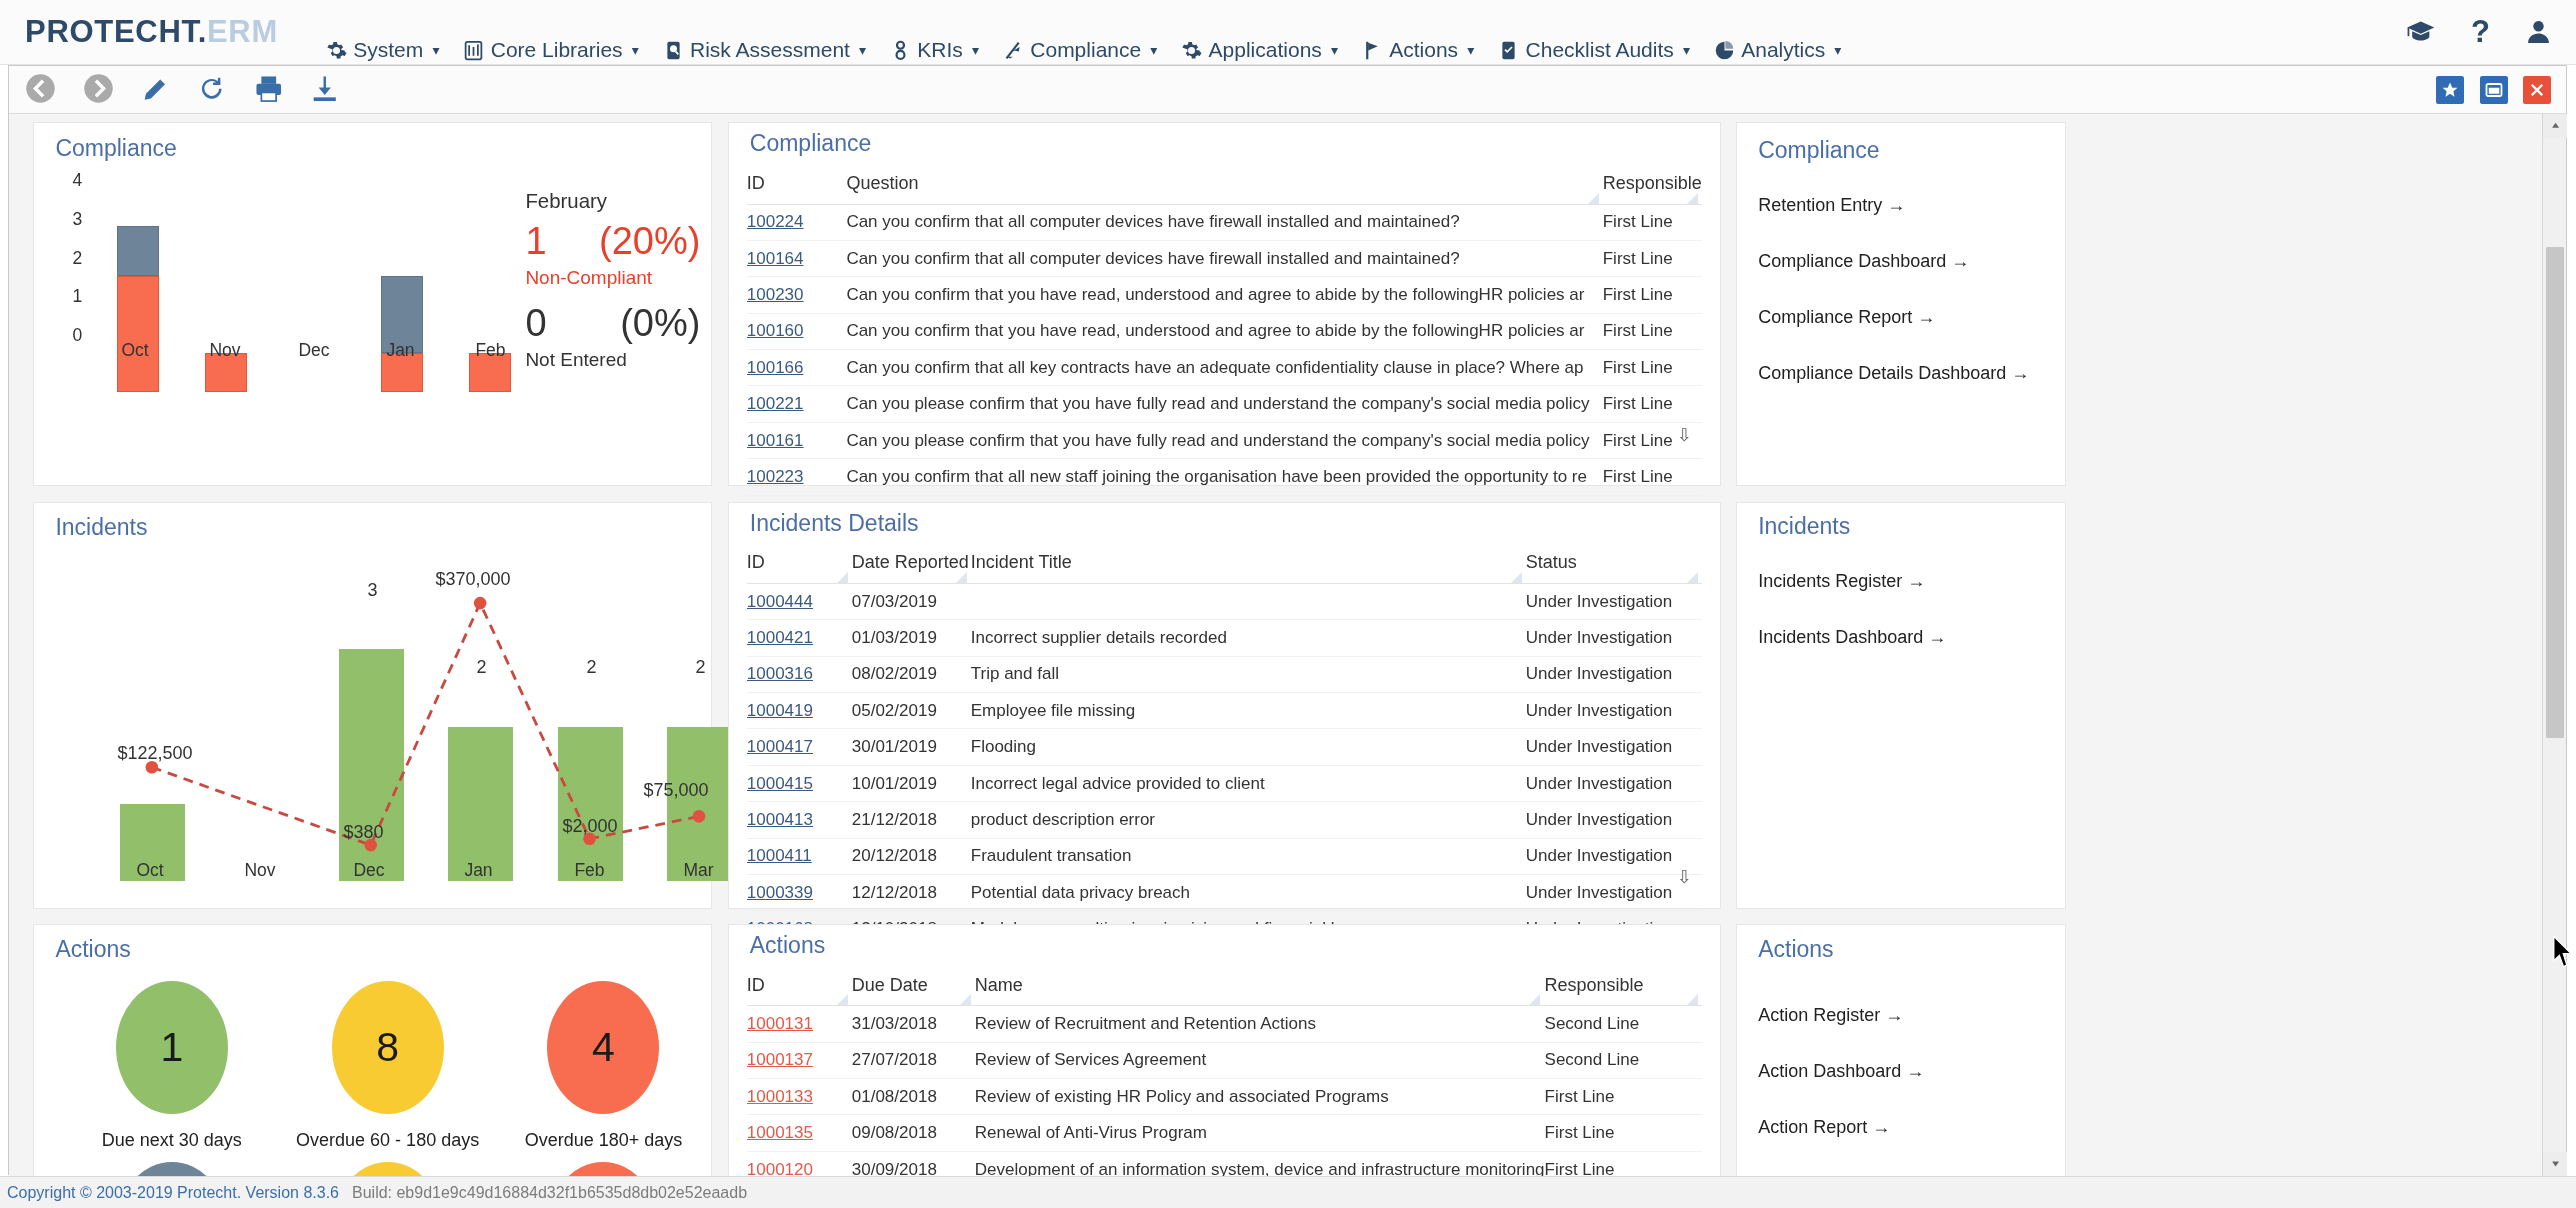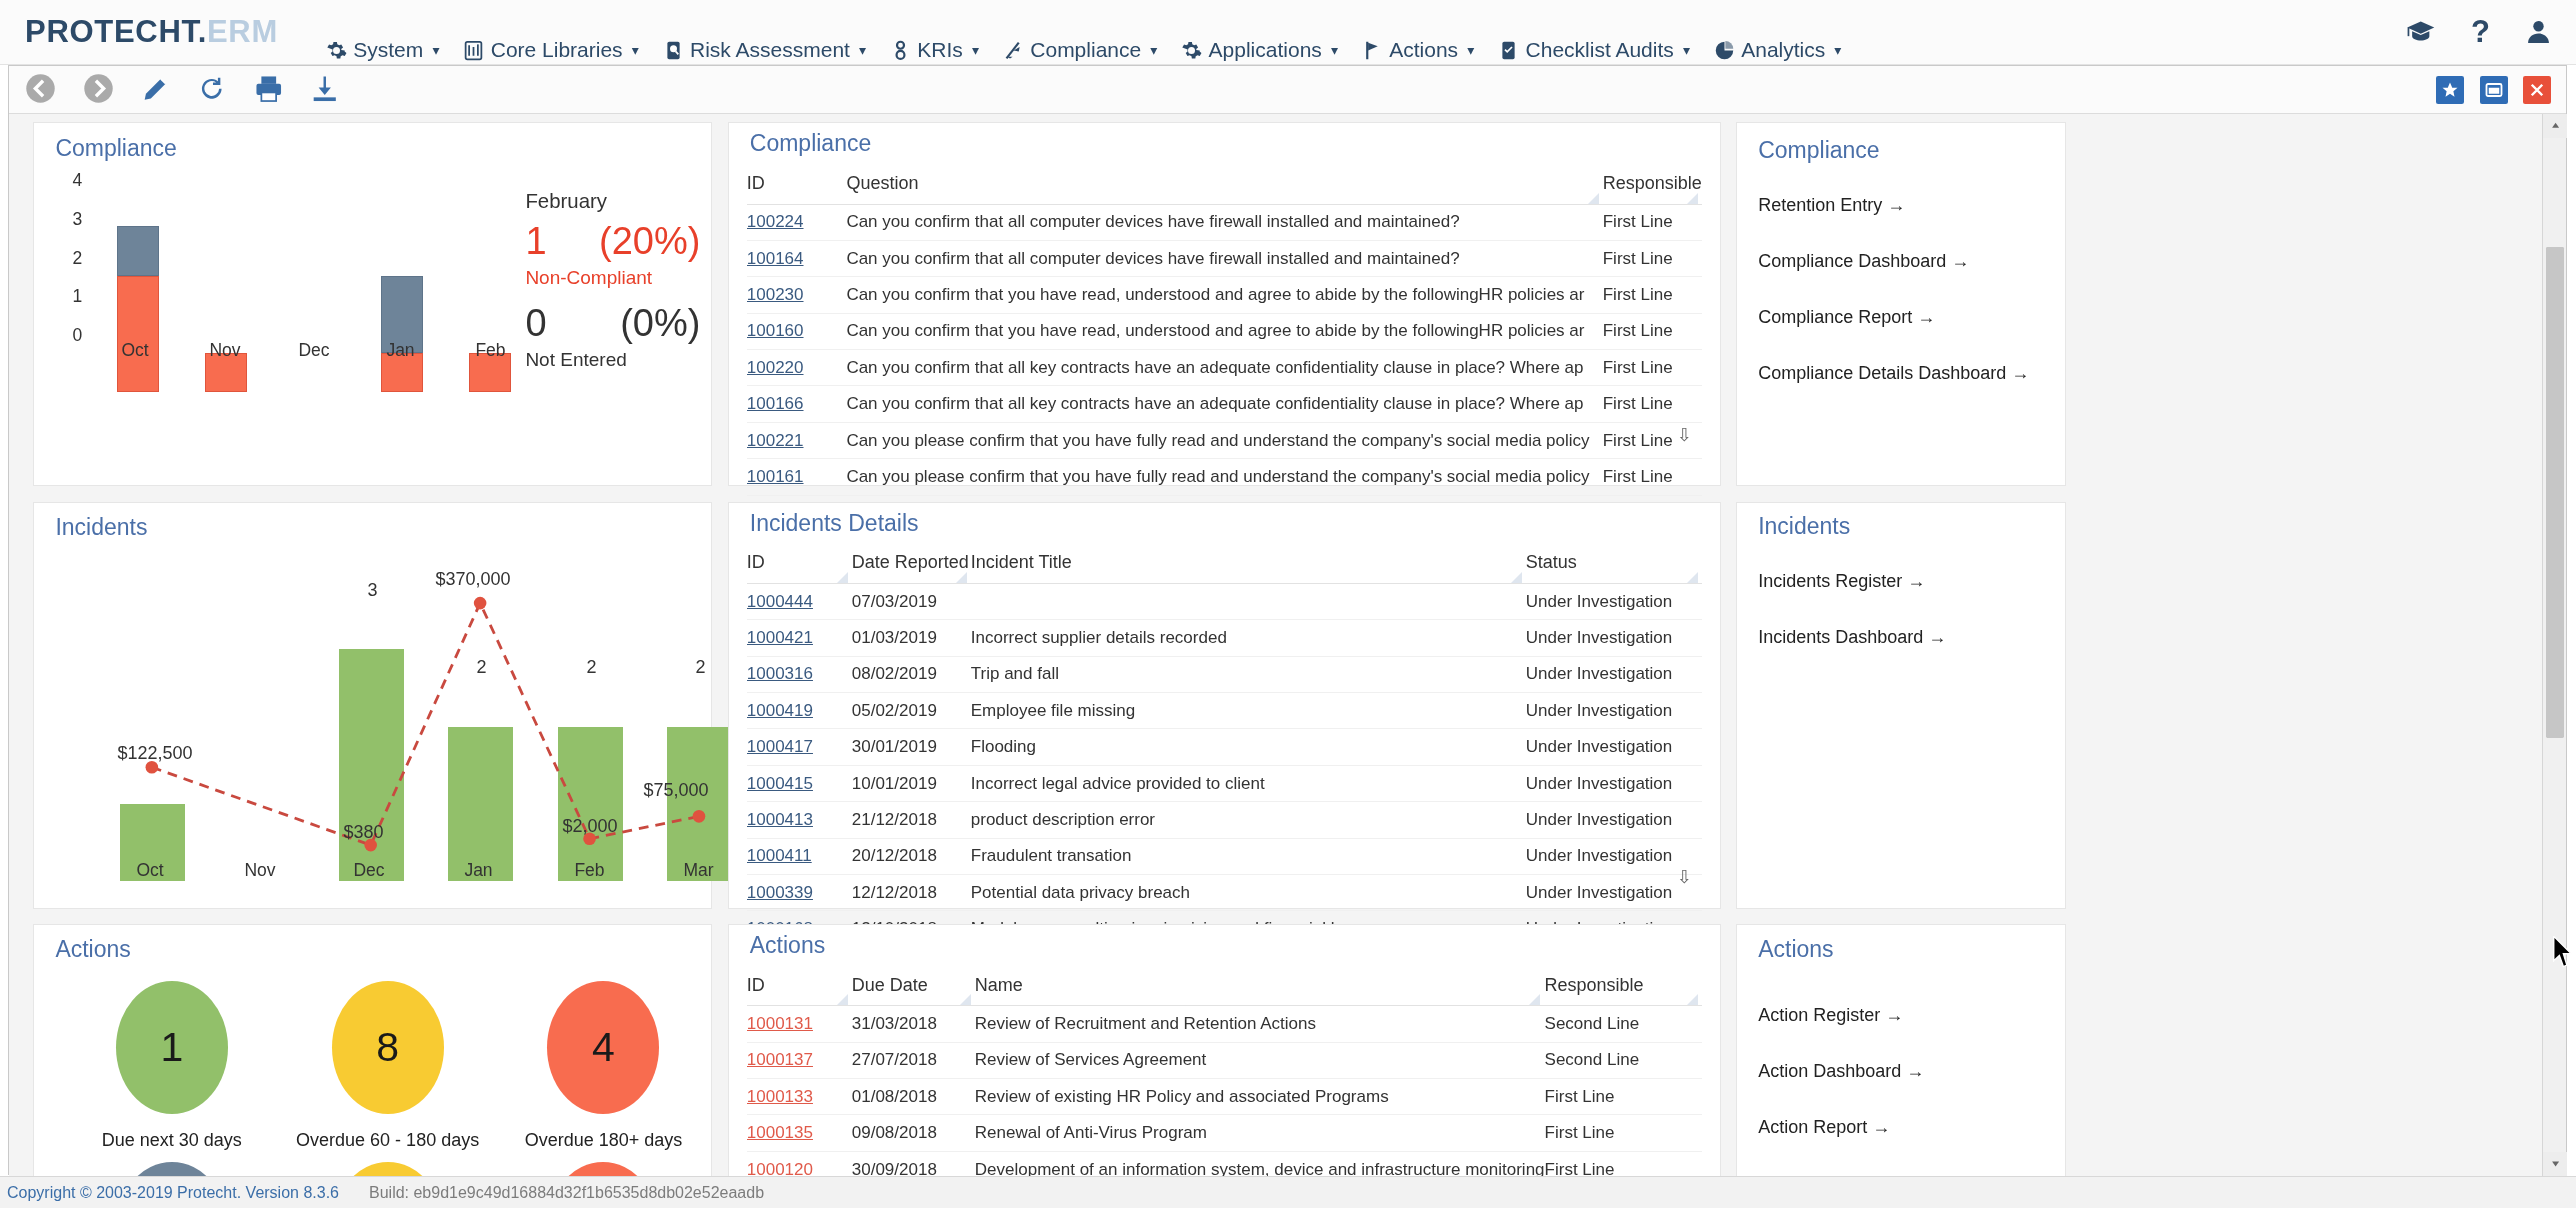--- a/index.html
+++ b/index.html
@@ -189,21 +189,21 @@
     background: #c6c6c6; border-radius: 1.4px;
   }
   .cursor-arrow { position: absolute; }
 
   
   .footer {
     position: absolute; bottom: 0; left: 0;
     width: 2576px; height: 32px;
     background: #f2f2f2; border-top: 0.7px solid #d8d8d8;
     display: flex; align-items: center;
-    padding-left: 7px; gap: 22px;
+    padding-left: 7px; gap: 5px;
     font-size: 16px;
     margin-top: 16px;
   }
   .footer .cp { color: #3b6ea8; }
   .footer .bd { color: #7c7c7c; padding-left: 8px; }
 </style>
 </head>
 <body>
 
 <div class="topnav">
@@ -452,25 +452,20 @@
                   <td class="idcell"><a>100230</a></td>
                   <td>Can you confirm that you have read, understood and agree to abide by the followingHR policies ar</td>
                   <td>First Line</td>
                 </tr>
                 <tr>
                   <td class="idcell"><a>100160</a></td>
                   <td>Can you confirm that you have read, understood and agree to abide by the followingHR policies ar</td>
                   <td>First Line</td>
                 </tr>
                 <tr>
-                  <td class="idcell"><a>100220</a></td>
-                  <td>Can you confirm that all key contracts have an adequate confidentiality clause in place? Where ap</td>
-                  <td>First Line</td>
-                </tr>
-                <tr>
                   <td class="idcell"><a>100166</a></td>
                   <td>Can you confirm that all key contracts have an adequate confidentiality clause in place? Where ap</td>
                   <td>First Line</td>
                 </tr>
                 <tr>
                   <td class="idcell"><a>100221</a></td>
                   <td>Can you please confirm that you have fully read and understand the company's social media policy</td>
                   <td>First Line</td>
                 </tr>
                 <tr>

